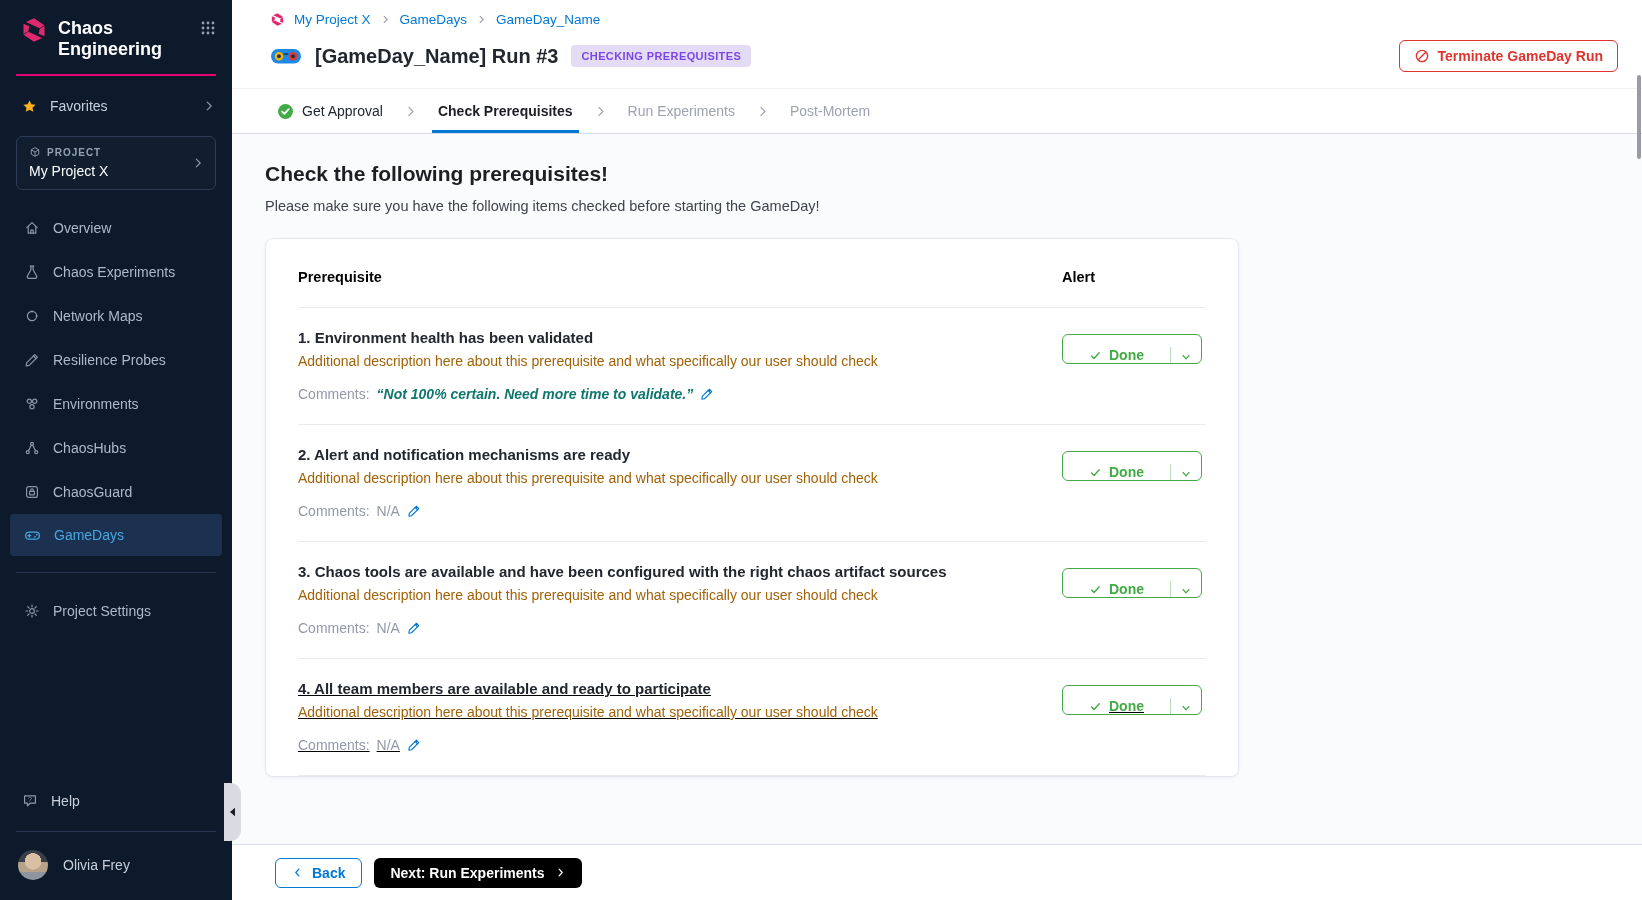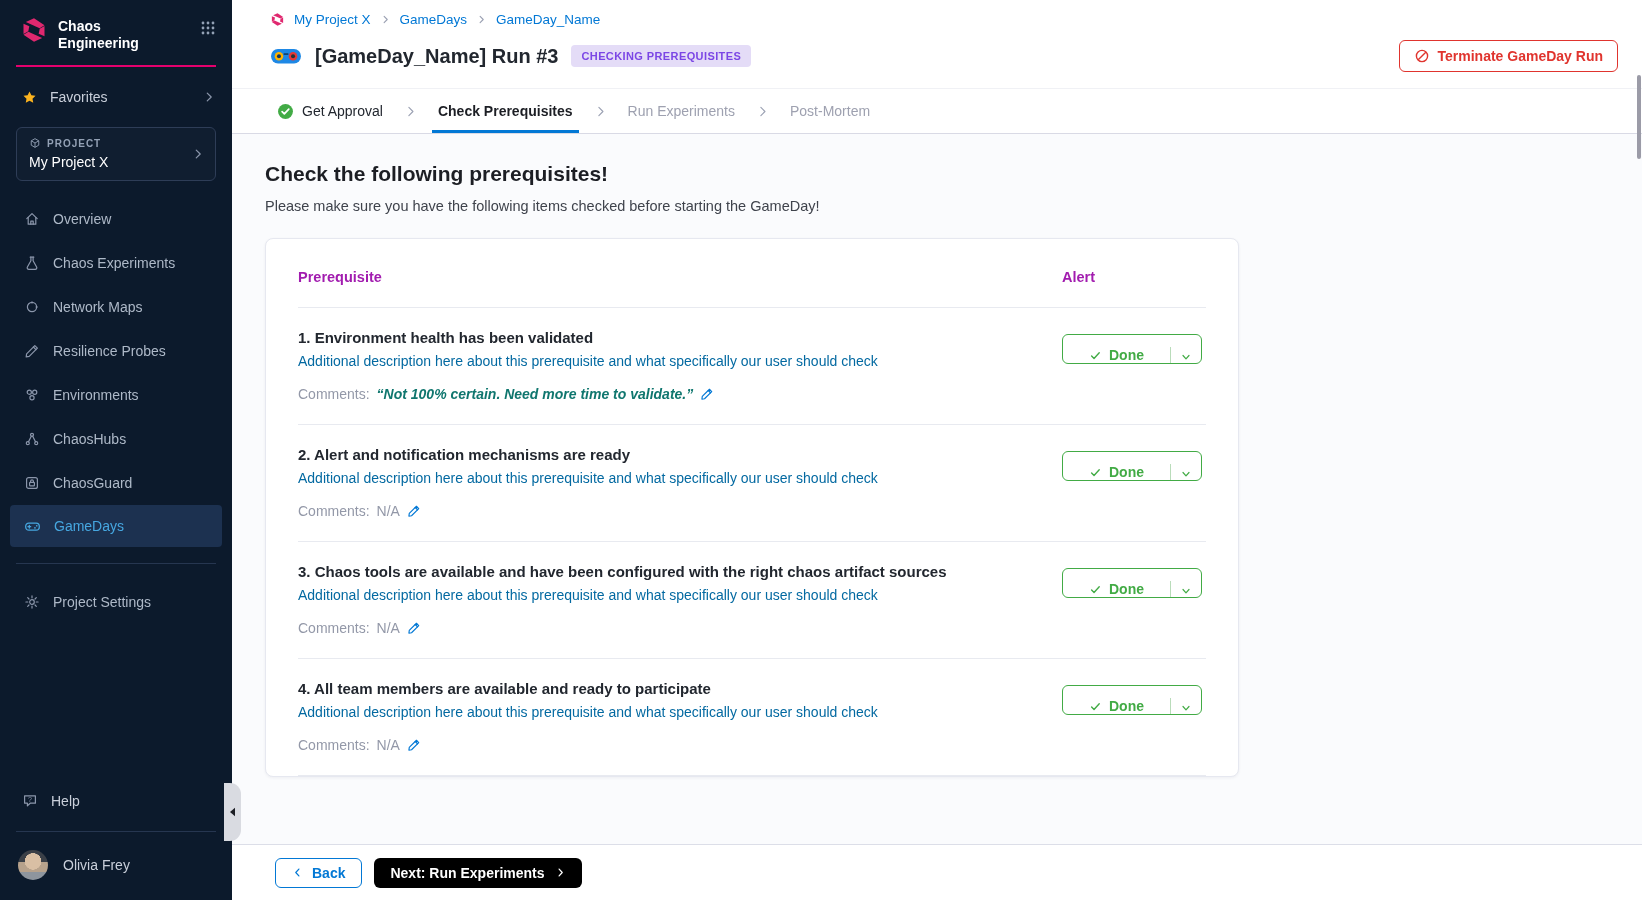--- a/index.html
+++ b/index.html
@@ -3,21 +3,21 @@
 <meta charset="utf-8">
 <style>
   * { margin:0; padding:0; box-sizing:border-box; }
   html,body { width:1642px; height:900px; overflow:hidden; }
   body { display:flex; font-family:"Liberation Sans", sans-serif; background:#fafbfd; }
   svg { display:block; }
 
   
   .sidebar { width:232px; flex-shrink:0; background:#0c1a2c; color:#aeb9c8; display:flex; flex-direction:column; position:relative; }
   .sb-header { display:flex; align-items:flex-start; padding:16px 16px 12px 20px; gap:10px; }
-  .brand { font-size:14px; font-weight:700; color:#fff; line-height:1.18; flex:1; padding-top:2px; }
+  .brand { font-size:18px; font-weight:700; color:#fff; line-height:1.18; flex:1; padding-top:2px; }
   .grid-icon { margin-left:auto; padding-top:4px; cursor:pointer; }
   .pink-line { height:2px; background:#e5006d; margin:2px 16px 0; }
   .sb-fav { display:flex; align-items:center; gap:13px; margin:22px 16px 0 22px; font-size:14px; color:#c9cfda; cursor:pointer; }
   .sb-fav .chev { margin-left:auto; color:#8b96ab; }
   .proj-card { margin:22px 16px 0; border:1px solid #2e3d57; border-radius:6px; padding:9px 10px 10px 12px; display:flex; align-items:center; cursor:pointer; background:rgba(255,255,255,0.02); }
   .proj-meta { flex:1; }
   .proj-eyebrow { display:flex; align-items:center; gap:6px; font-size:10px; letter-spacing:1px; font-weight:700; color:#93a1b5; }
   .proj-name { margin-top:5px; font-size:14px; color:#fff; }
   .sb-nav { margin-top:16px; }
   .nav-item { display:flex; align-items:center; gap:13px; height:44px; padding:0 16px 0 24px; font-size:14px; color:#aeb9c8; cursor:pointer; }
@@ -51,27 +51,27 @@
   .step { display:flex; align-items:center; gap:8px; font-size:14px; height:100%; position:relative; cursor:pointer; color:#22272f; }
   .step.active { font-weight:700; color:#1c1e24; }
   .step.active::after { content:""; position:absolute; left:-6px; right:-6px; bottom:0; height:3px; background:#0278d5; }
   .step.future { color:#9ea1b0; }
   .step-sep { color:#9aa0b2; }
 
   .content { flex:1; overflow:hidden; padding:28px 0 0 33px; }
   .content h2 { font-size:21px; font-weight:700; color:#1c1e24; }
   .content .sub { font-size:14.5px; color:#3f434c; margin-top:12px; }
   .card { width:974px; background:#fff; border:1px solid #e6e8f0; border-radius:8px; margin-top:24px; box-shadow:0 1px 3px rgba(30,40,60,.06); padding:0 32px; }
-  .card-head { display:flex; align-items:center; padding:30px 0 22px; border-bottom:1px solid #e8eaf0; font-size:14.5px; font-weight:600; color:#a21caf; }
+  .card-head { display:flex; align-items:center; padding:30px 0 22px; border-bottom:1px solid #e8eaf0; font-size:14.5px; font-weight:600; color:#000000; }
   .col-right { width:144px; flex-shrink:0; }
   .card-head .spacer, .prereq-row .row-left { flex:1; padding-right:24px; }
   .prereq-row { display:flex; align-items:flex-start; padding:21px 0 22px; border-bottom:1px solid #e8eaf0; }
-  .prereq-row:last-child { border-bottom:1px solid #e8eaf0; }
+  .prereq-row:last-child { border-bottom:1px solid #e8eaf0;text-decoration:underline; }
   .row-title { font-size:15px; font-weight:700; color:#22272f; }
-  .row-desc { font-size:14px; color:#0369a1; margin-top:7px; }
+  .row-desc { font-size:14px; color:#a16207; margin-top:7px; }
   .row-comments { margin-top:17px; font-size:14px; color:#9398a8; display:flex; align-items:center; gap:7px; }
   .comment-quote { font-style:italic; color:#0f766e; font-weight:600; }
   .comment-na { color:#9398a8; }
   .pencil { cursor:pointer; }
   .row-right { width:144px; flex-shrink:0; padding-top:5px; }
   .done-btn { display:flex; align-items:flex-end; width:140px; height:30px; border:1px solid #42ab45; border-radius:6px; background:#fff; color:#42ab45; font-size:14px; font-weight:600; cursor:pointer; font-family:inherit; padding:0; }
   .done-main { flex:1; display:flex; align-items:center; justify-content:center; gap:7px; }
   .done-sep { width:1px; height:16px; background:#b9dcba; }
   .done-caret { width:30px; display:flex; align-items:center; justify-content:center; }
 

